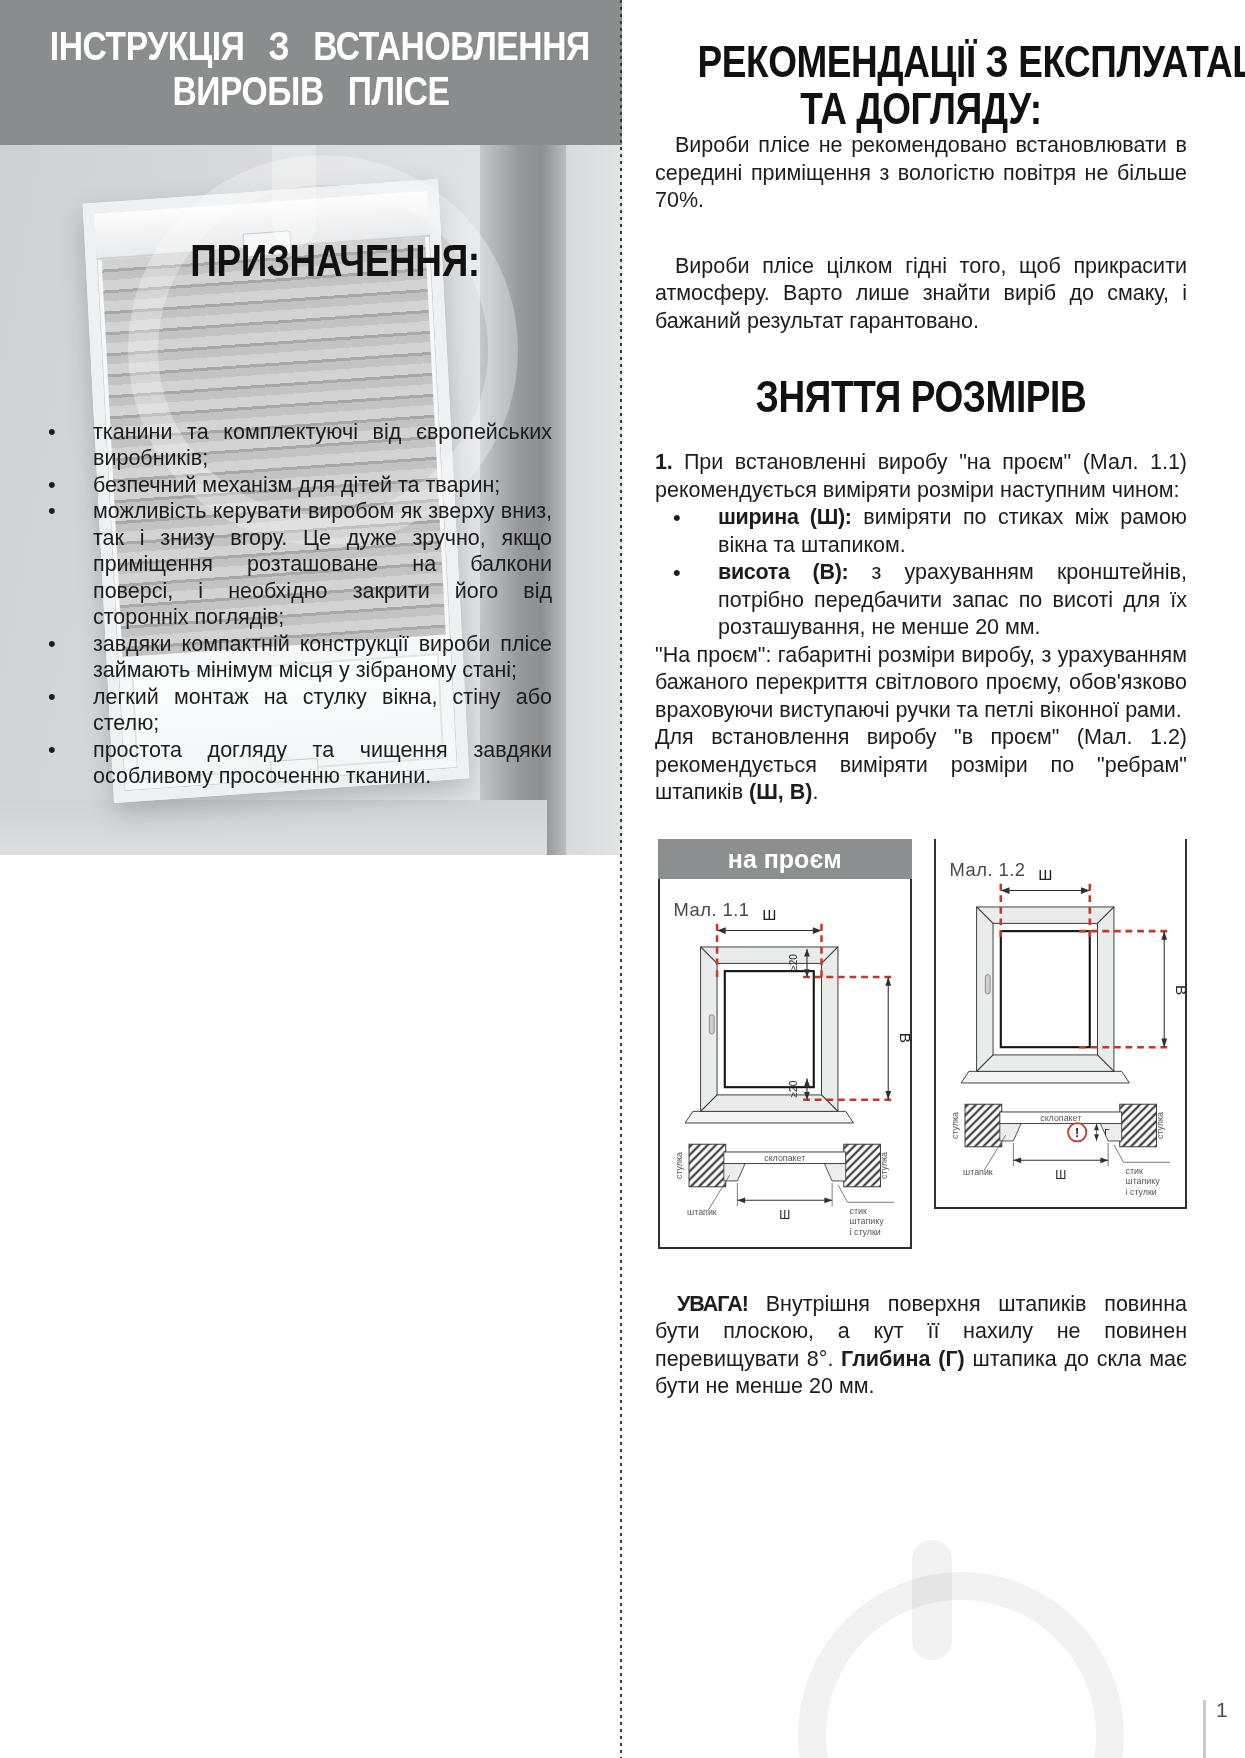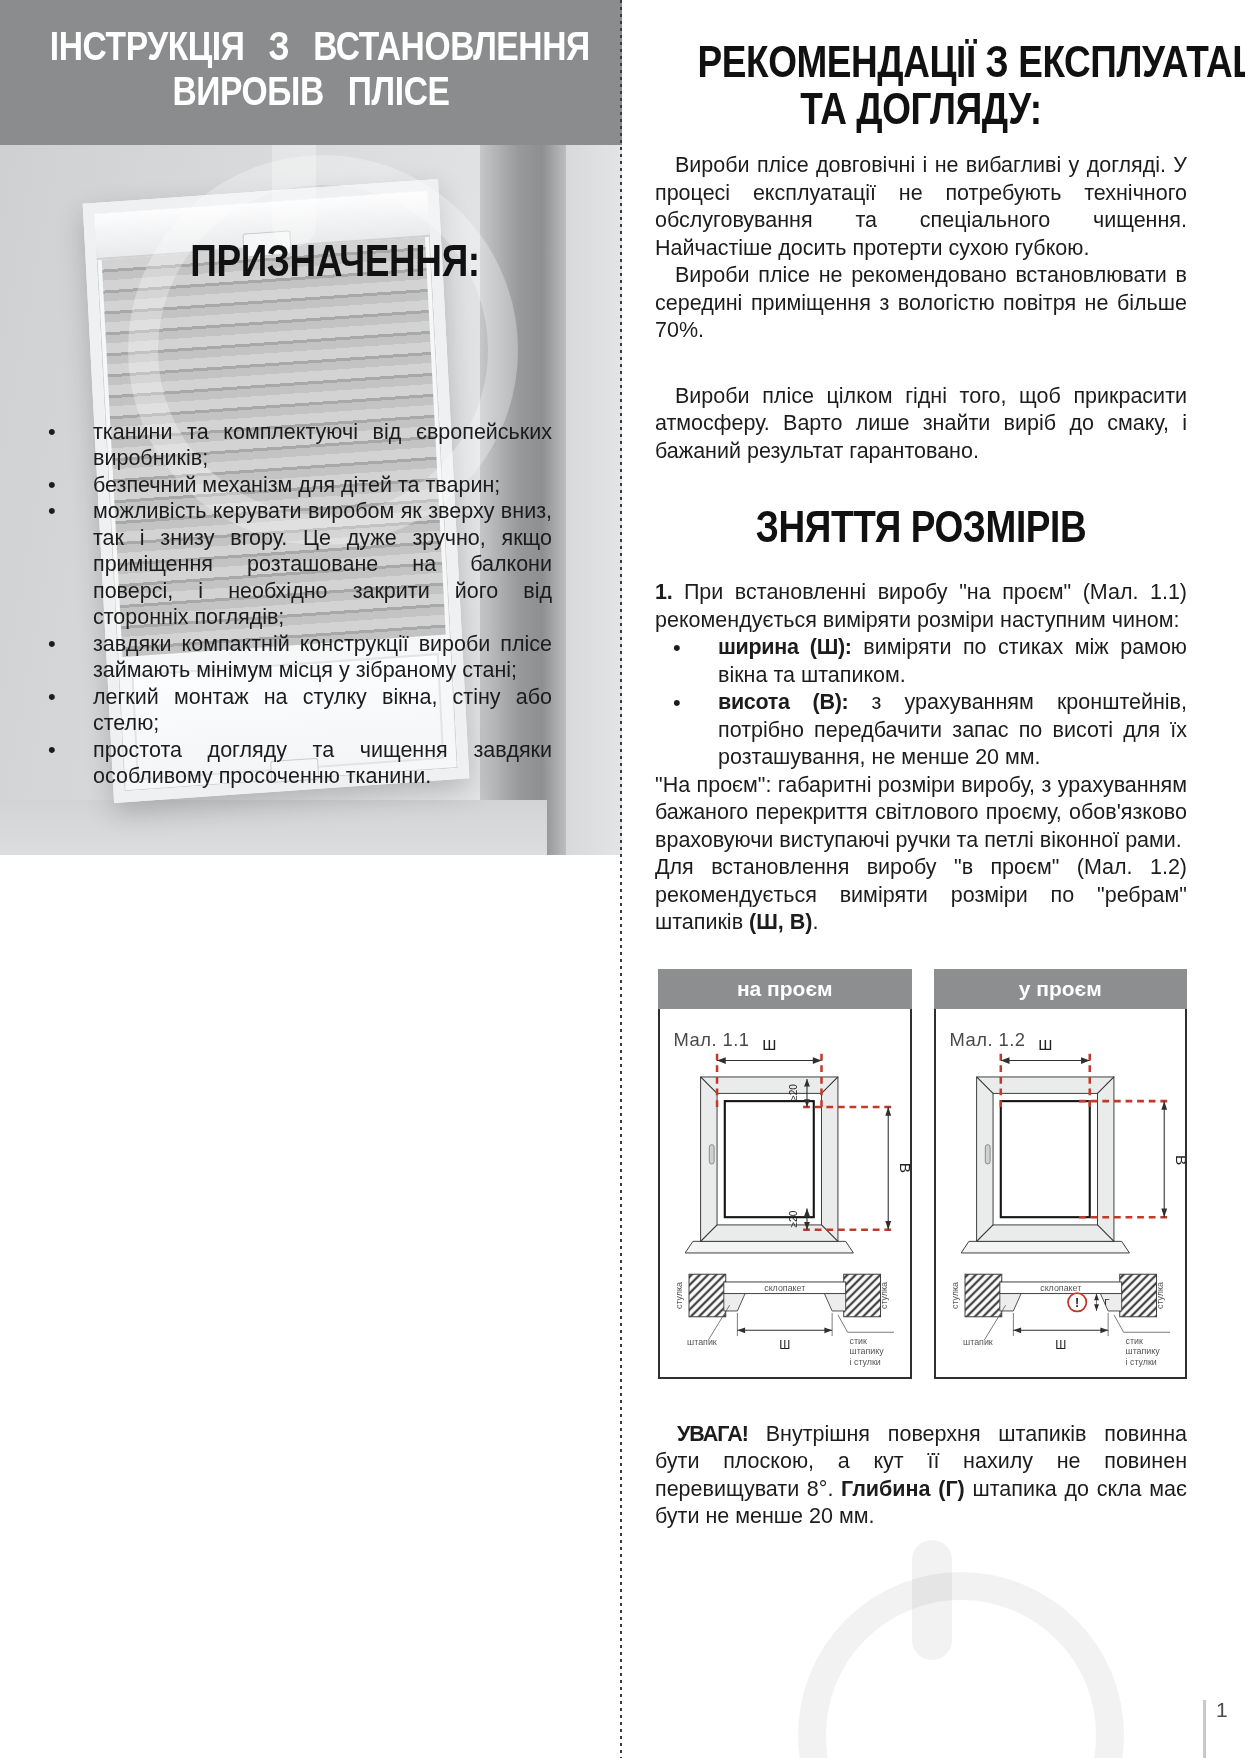--- a/index.html
+++ b/index.html
@@ -25,21 +25,21 @@
   .ind{text-indent:20px;}
   b.lead{letter-spacing:-.3px;}
   ul.bullets{list-style:none;margin:0;padding:0;}
   ul.bullets li{position:relative;padding-left:63px;font-size:21.5px;text-align:justify;margin:0;}
   .col-left ul.bullets li{line-height:26.5px;}
   .col-right ul.bullets li{line-height:27.5px;}
   ul.bullets li::before{content:"\2022";position:absolute;left:18px;top:0;font-size:22px;}
   
   .diagrams{display:flex;gap:22px;margin-left:3px;margin-top:32px;}
   figure.diag{margin:0;width:260px;}
-  .diag-head{height:40px;background:#8d8e90;color:#fff;font-weight:700;font-size:21px;
+  .diag-head{height:40px;background:#8d8e90;color:#fff;font-weight:700;font-size:25px;
              line-height:40px;text-align:center;}
   .diag-box{height:370px;border:2px solid #2f2f2f;border-top:none;background:#fff;box-sizing:border-box;}
   svg text{font-family:"Liberation Sans",sans-serif;fill:#222;}
   svg .figlab{font-size:19px;fill:#4a4a4a;letter-spacing:.5px;}
   svg .dim{font-size:16px;}
   svg .sm{font-size:9.2px;fill:#555;}
   svg .red{stroke:#c2392b;stroke-width:2.6;stroke-dasharray:7 5;fill:none;}
   svg .ln{stroke:#2f2f2f;stroke-width:1.1;fill:none;}
   svg .thin{stroke:#555;stroke-width:.8;fill:none;}
   svg .ar{fill:#2f2f2f;}
@@ -121,21 +121,20 @@
 
   <div class="divider"></div>
 
   <div class="col-right">
     <div class="inner">
       <div style="margin-top:38px;">
         <span class="hl" style="font-size:44px;line-height:47px;color:#111;">РЕКОМЕНДАЦІЇ З ЕКСПЛУАТАЦІЇ</span>
         <span class="hl" style="font-size:44px;line-height:47px;color:#111;">ТА ДОГЛЯДУ:</span>
       </div>
 
-      <p class="body ind" style="margin-top:20px;">Вироби плісе довговічні і не вибагливі у догляді. У процесі експлуатації не потребують технічного обслуговування та спеціального чищення. Найчастіше досить протерти сухою губкою.</p>
       <p class="body ind" style="margin-top:0;">Вироби плісе не рекомендовано встановлювати в середині приміщення з вологістю повітря не більше 70%.</p>
       <p class="body ind" style="margin-top:38px;">Вироби плісе цілком гідні того, щоб прикрасити атмосферу. Варто лише знайти виріб до смаку, і бажаний результат гарантовано.</p>
 
       <div style="margin-top:38px;">
         <div class="h2">ЗНЯТТЯ РОЗМІРІВ</div>
       </div>
 
       <p class="body" style="margin-top:28px;"><b class="lead">1.</b><span> При встановленні виробу "на проєм" (Мал. 1.1) рекомендується виміряти розміри наступним чином:</span></p>
 
       <ul class="bullets">
@@ -213,21 +212,20 @@
               <line class="thin" x1="194" y1="328" x2="242" y2="328"></line>
                 <line class="thin" x1="194" y1="328" x2="184" y2="310"></line>
               <text class="sm" x="196" y="340">стик</text>
               <text class="sm" x="196" y="351">штапику</text>
               <text class="sm" x="196" y="362">і стулки</text>
             </svg>
           </div>
         </figure>
 
         <figure class="diag">
-          <div class="diag-head">у проєм</div>
           <div class="diag-box">
             <svg viewBox="0 0 258 368" width="100%" height="100%">
               <defs>
                 <pattern id="hatchB" width="6" height="6" patternUnits="userSpaceOnUse" patternTransform="rotate(45)">
                   <rect width="6" height="6" fill="#fff"></rect>
                     <line x1="3" y1="0" x2="3" y2="6" stroke="#444" stroke-width="2.4"></line>
                 </pattern>
               </defs>
               <text class="figlab" x="14" y="32">Мал. 1.2</text>
 

